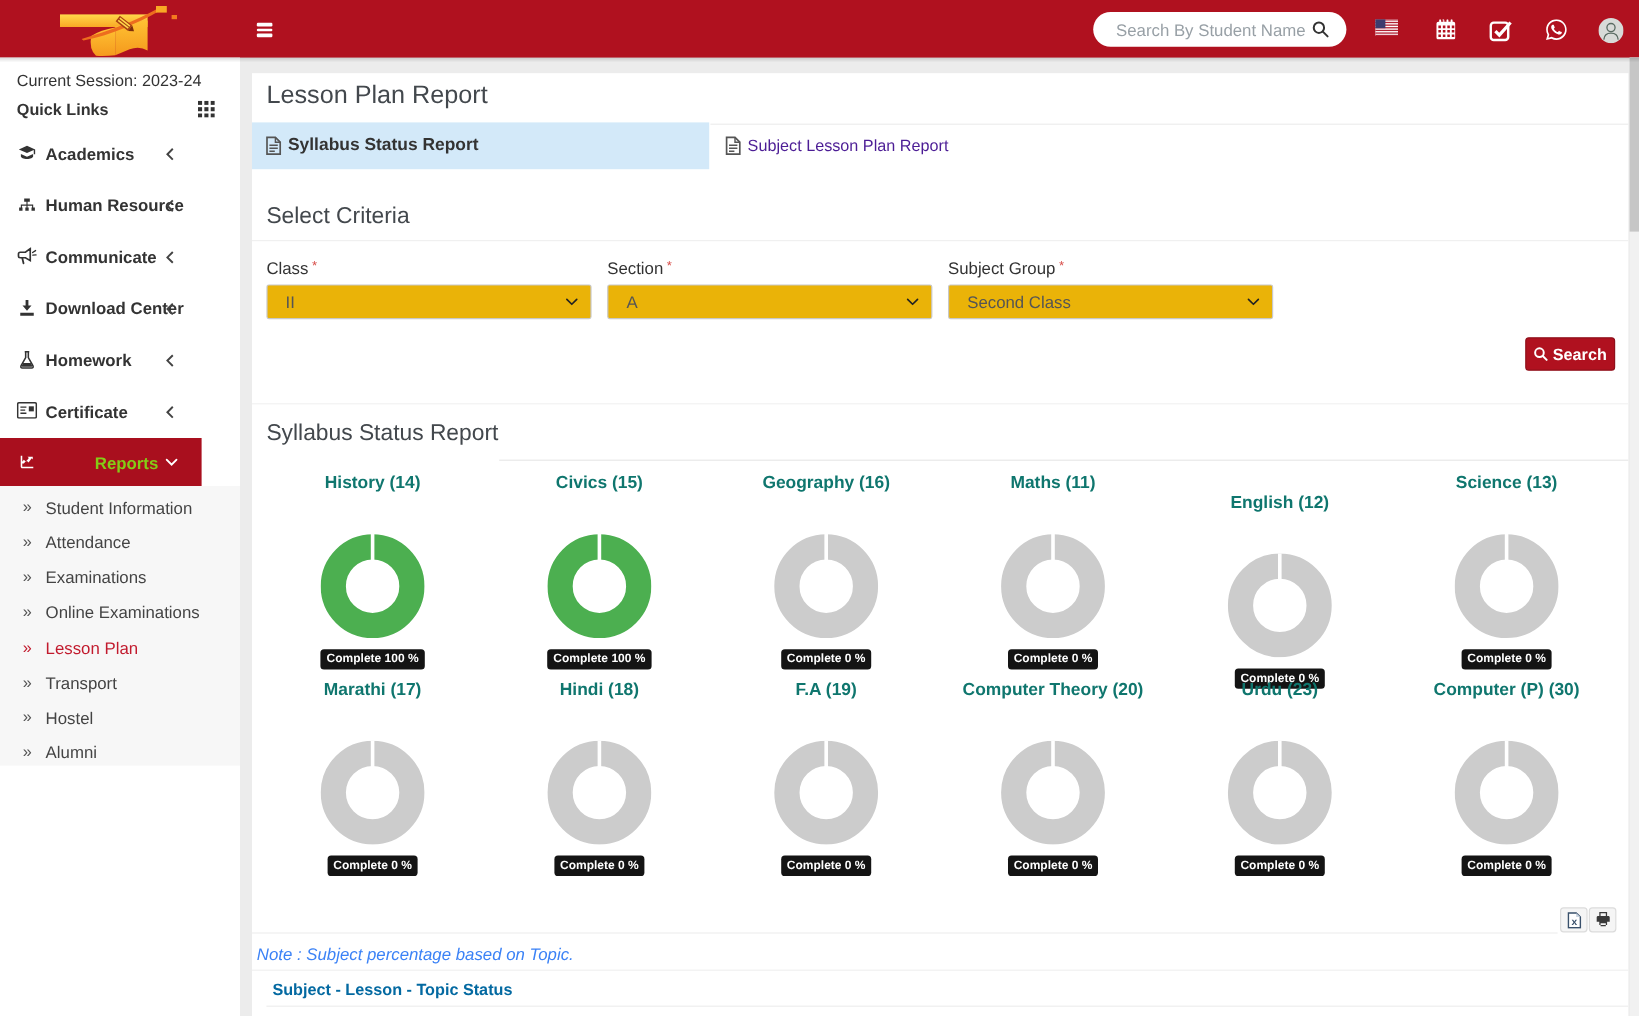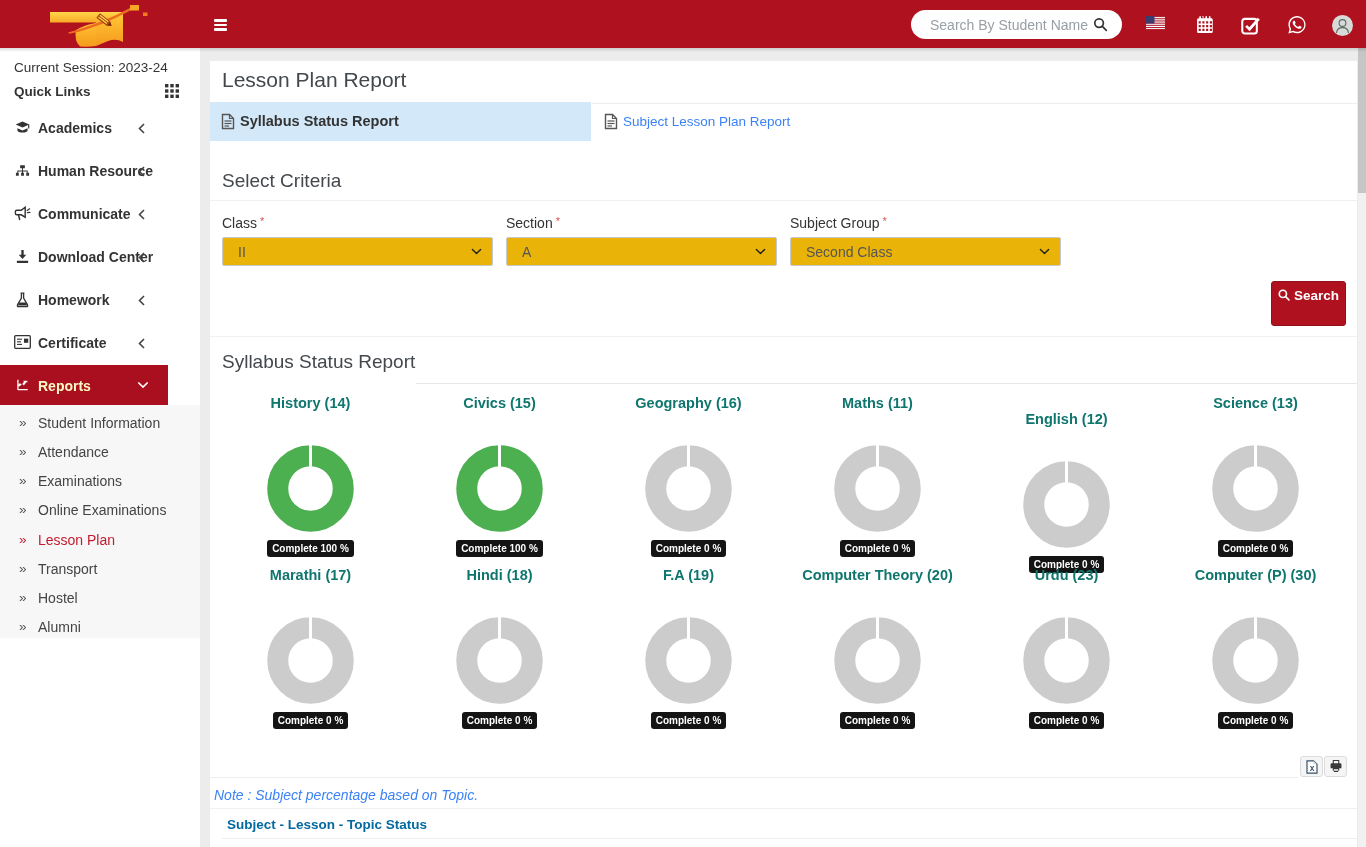--- a/index.html
+++ b/index.html
@@ -21,44 +21,44 @@
 
 #sidebar { position:absolute; left:0; top:48px; width:200px; height:799px; background:#fff; }
 #session { position:absolute; left:14px; top:12px; font-size:13.5px; font-weight:normal; color:#333; }
 #quicklinks { position:absolute; left:14px; top:36px; font-size:13.5px; font-weight:bold; color:#333; }
 #gridicon { position:absolute; left:165px; top:36px; }
 .mitem { position:absolute; left:0; width:168px; height:43px; }
 .mitem .ic { position:absolute; left:14px; top:13px; width:17px; text-align:center; }
 .mitem .lab { position:absolute; left:38px; top:13px; font-size:14px; font-weight:bold; color:#333; }
 .mitem .chev { position:absolute; right:23px; top:16px; }
 #reports { background:#a90f1e; }
-#reports .lab { color:#fef9c3; }
+#reports .lab { color:#84cc16;margin-left:41px; }
 #reports .chev { color:#fff; }
 #submenu { position:absolute; left:0; top:357px; width:200px; height:233px; background:#f7f7f7; }
 .sitem { position:absolute; left:0; width:200px; height:29px; font-size:14px; color:#444; }
 .sitem .arr { position:absolute; left:19px; top:7px; font-size:13.5px; color:#555; }
 .sitem .slab { position:absolute; left:38px; top:7px; }
 .sitem.active .arr, .sitem.active .slab { color:#c21b2e; }
 
 
 #card { position:absolute; left:210px; top:61px; width:1147px; height:786px; background:#fff; }
 #pagetitle { position:absolute; left:12px; top:7px; font-size:21px; color:#43484d; }
 #tabactive { position:absolute; left:0px; top:41px; width:381px; height:39px; background:#d3e9f9; }
 #tabactive .tlab { position:absolute; left:30px; top:11px; font-size:14.5px; font-weight:bold; color:#333; }
 #tab2 { position:absolute; left:383px; top:41px; width:380px; height:39px; }
-#tab2 .tlab { position:absolute; left:30px; top:12px; font-size:13.5px; color:#3b82f6; }
+#tab2 .tlab { position:absolute; left:30px; top:12px; font-size:13.5px; color:#4c1d95; }
 .tabicon { position:absolute; left:11px; top:11px; }
 #selcrit { position:absolute; left:12px; top:109px; font-size:19px; color:#43484d; }
 #critline { position:absolute; left:0; top:139px; width:1147px; height:1px; background:#f0f0f0; }
 .flabel { position:absolute; top:154px; font-size:14px; font-weight:normal; color:#333; }
 .flabel i { color:#d9534f; font-style:normal; font-size:11px; position:relative; top:-3px; margin-left:3px; }
 .fselect { position:absolute; top:176px; width:271px; height:29px; border:1px solid #c8c8c8; border-radius:2px; background:#eab308; font-size:14px; color:#555; }
 .fselect .val { position:absolute; left:15px; top:6px; }
 .fselect .sarr { position:absolute; right:10px; top:8px; }
-#searchbtn { position:absolute; left:1061px; top:220px; width:75px; height:45px; background:#b0111f; border:1px solid #90101b; border-radius:3px; color:#fff; font-size:13.5px; font-weight:bold; text-align:center; line-height:27px; }
+#searchbtn { position:absolute; left:1061px; top:220px; width:75px; height:28px; background:#b0111f; border:1px solid #90101b; border-radius:3px; color:#fff; font-size:13.5px; font-weight:bold; text-align:center; line-height:27px; }
 #secline { position:absolute; left:0; top:275px; width:1147px; height:1px; background:#f2f2f2; }
 #ssrtitle { position:absolute; left:12px; top:290px; font-size:19px; color:#43484d; }
 #ssrline { position:absolute; left:206px; top:322px; width:941px; height:1px; background:#e8e8e8; }
 
 
 .ccol { position:absolute; width:189px; text-align:center; }
 .ctitle { font-size:14.5px; font-weight:bold; color:#0f766e; }
 .donut { margin:34px auto 0 auto; width:87px; height:87px; }
 .clabel { display:inline-block; margin-top:4px; background:#141414; color:#fff; font-size:10px; font-weight:bold; border-radius:3px; padding:3px 5px; }
 

